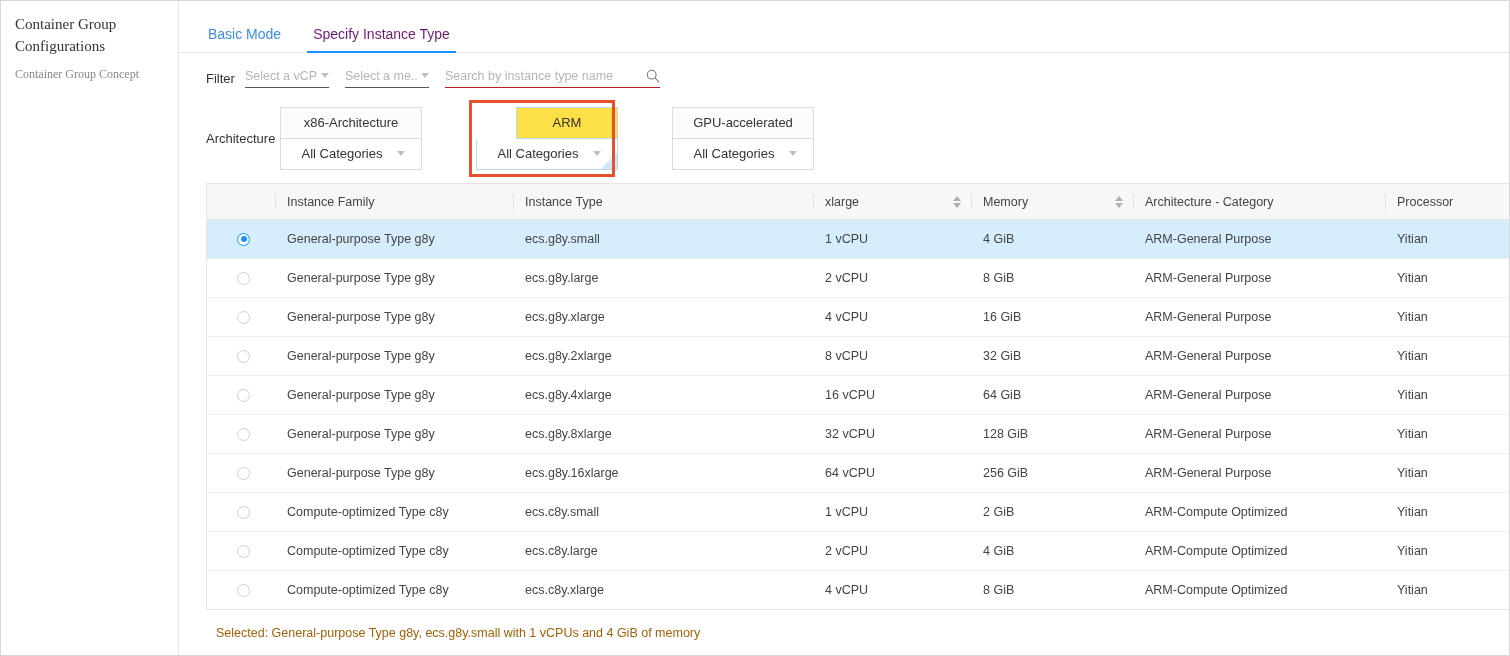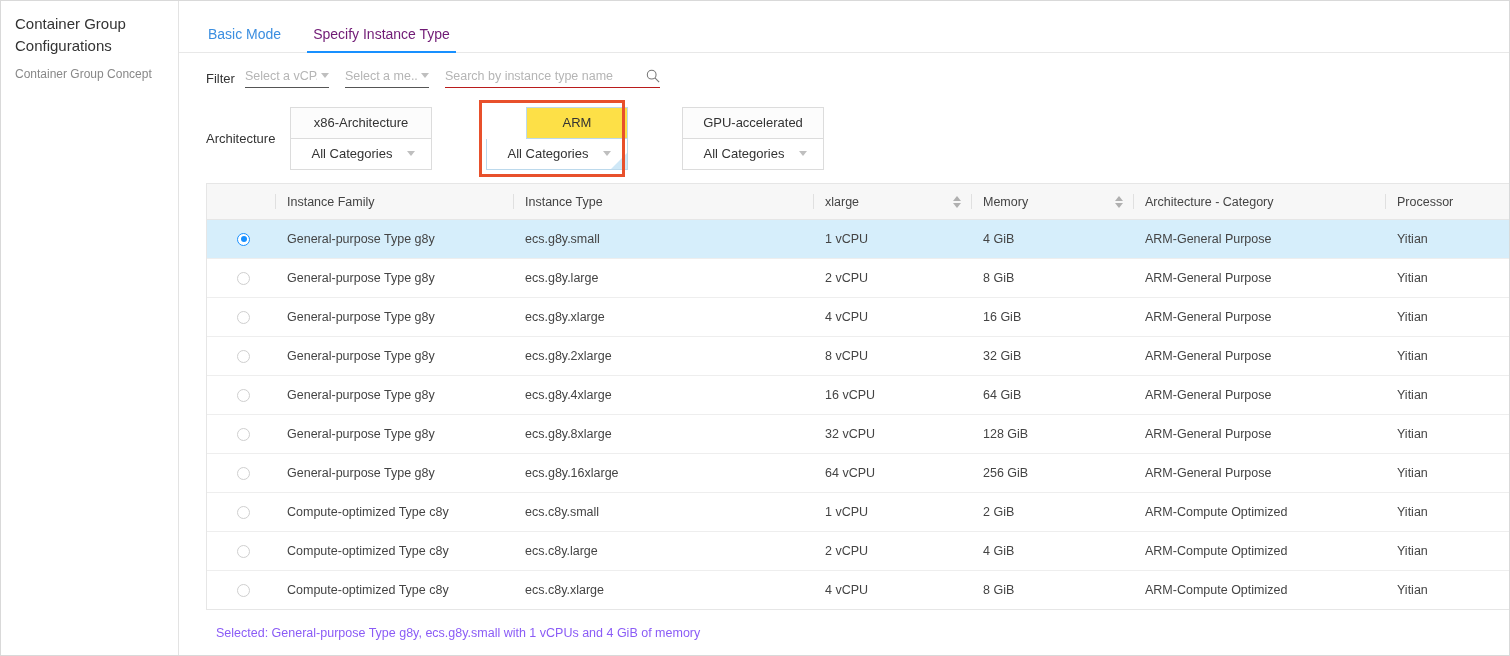--- a/index.html
+++ b/index.html
@@ -28,20 +28,21 @@
   }
 
   
   .sidebar {
     width: 178px;
     flex: 0 0 178px;
     box-sizing: border-box;
     border-right: 1px solid #e3e3e3;
     background: #ffffff;
     padding: 12px 0 0 0;
+    font-family: Liberation Serif, serif;
   }
   .sidebar-title {
     font-size: 15px;
     line-height: 22px;
     color: #333333;
     padding: 0 14px;
     margin-bottom: 8px;
     max-width: 130px;
   }
   .sidebar-subitem {
@@ -151,21 +152,20 @@
   .arch-row {
     display: flex;
     align-items: center;
     padding-left: 27px;
     margin-top: 18px;
     height: 66px;
   }
   .arch-label {
     font-size: 13px;
     color: #333;
-    margin-right: 10px;
     width: 74px;
     flex: 0 0 auto;
   }
   .arch-group {
     display: flex;
     align-items: center;
     gap: 44px;
   }
   .arch-card {
     position: relative;
@@ -342,21 +342,21 @@
     width: 0; height: 0;
     border-left: 4px solid transparent;
     border-right: 4px solid transparent;
     border-top: 5px solid #b0b0b0;
   }
 
   
   .footer {
     padding: 16px 0 0 37px;
     font-size: 12.5px;
-    color: #8b5cf6;
+    color: #a16207;
   }
 </style>
 </head>
 <body>
 
 <div class="page">
 
   <aside class="sidebar">
     <div class="sidebar-title">Container Group Configurations</div>
     <div class="sidebar-subitem">Container Group Concept</div>

